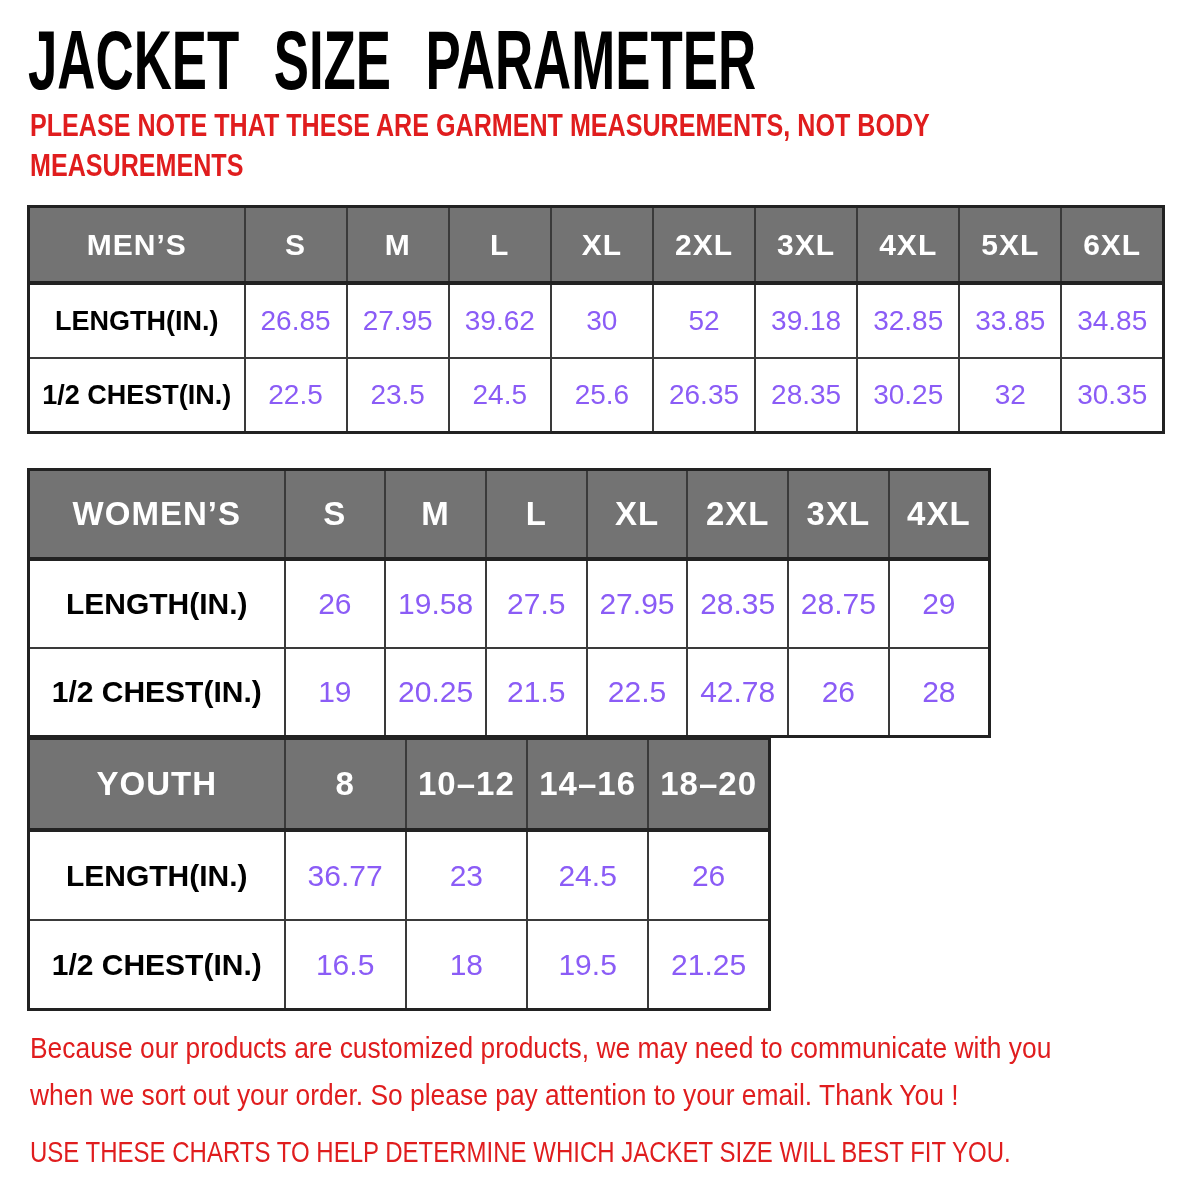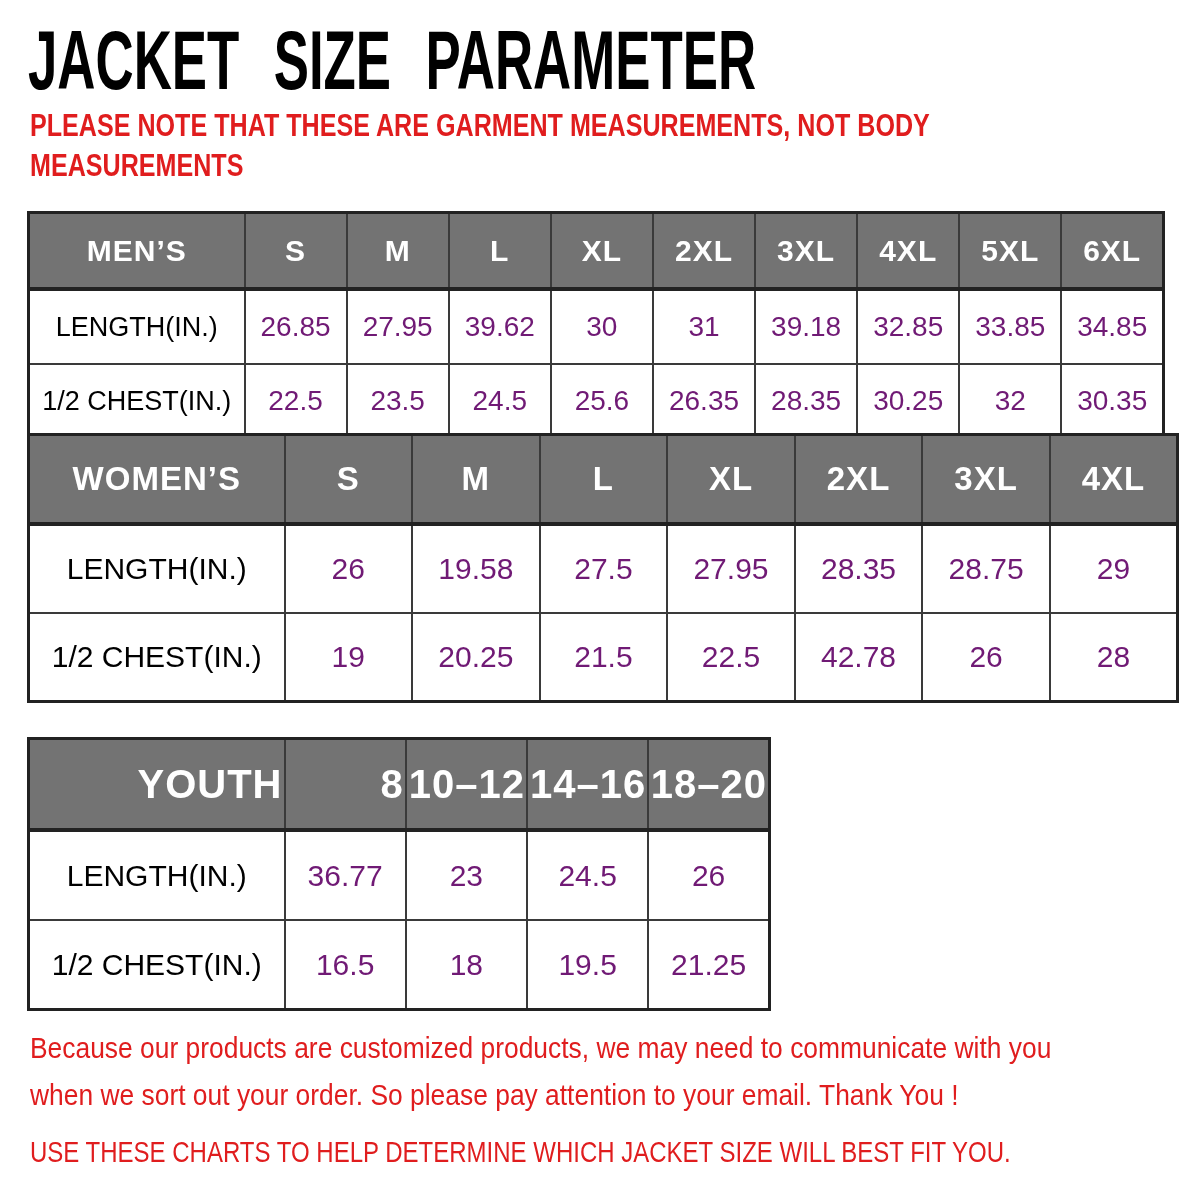--- a/index.html
+++ b/index.html
@@ -50,37 +50,37 @@
   }
   table, th, td { border: 2px solid #3a3a3a; }
   table { border: 3px solid #222222; }
   th {
     background: #737373;
     color: #ffffff;
     font-weight: bold;
     border-bottom: 4px solid #222222;
     letter-spacing: 1px;
   }
-  td { color: #701a75; text-align: center; }
+  td { color: #8b5cf6; text-align: center; }
   th { text-align: center; }
 
-  .tbl-mens  { left: 27px; top: 211px; width: 1138px; }
+  .tbl-mens  { left: 27px; top: 205px; width: 1138px; }
   .tbl-mens th { font-size: 30px; height: 71px; }
   .tbl-mens td { font-size: 28px; height: 70px; }
   .tbl-mens td.rowlabel { font-size: 27px; }
 
-  .tbl-womens { left: 27px; top: 433px; width: 1152px; }
+  .tbl-womens { left: 27px; top: 468px; width: 964px; }
   .tbl-womens th { font-size: 33px; height: 84px; }
   .tbl-womens td { font-size: 30px; height: 84px; }
 
   .tbl-youth { left: 27px; top: 737px; width: 744px; }
-  .tbl-youth th { font-size: 40px; height: 86px; text-align: right; }
+  .tbl-youth th { font-size: 33px; height: 86px; }
   .tbl-youth td { font-size: 30px; height: 85px; }
 
-  td.rowlabel { font-weight: normal; color: #000000; }
+  td.rowlabel { font-weight: bold; color: #000000; }
 
   
   .footer-note {
     position: absolute;
     left: 30px;
     color: #e01d1e;
     font-size: 30px;
     line-height: 47px;
     white-space: nowrap;
     transform: scaleX(0.88);
@@ -126,21 +126,21 @@
       <th>4XL</th>
       <th>5XL</th>
       <th>6XL</th>
     </tr>
     <tr>
       <td class="rowlabel">LENGTH(IN.)</td>
       <td>26.85</td>
       <td>27.95</td>
       <td>39.62</td>
       <td>30</td>
-      <td>31</td>
+      <td>52</td>
       <td>39.18</td>
       <td>32.85</td>
       <td>33.85</td>
       <td>34.85</td>
     </tr>
     <tr>
       <td class="rowlabel">1/2 CHEST(IN.)</td>
       <td>22.5</td>
       <td>23.5</td>
       <td>24.5</td>

